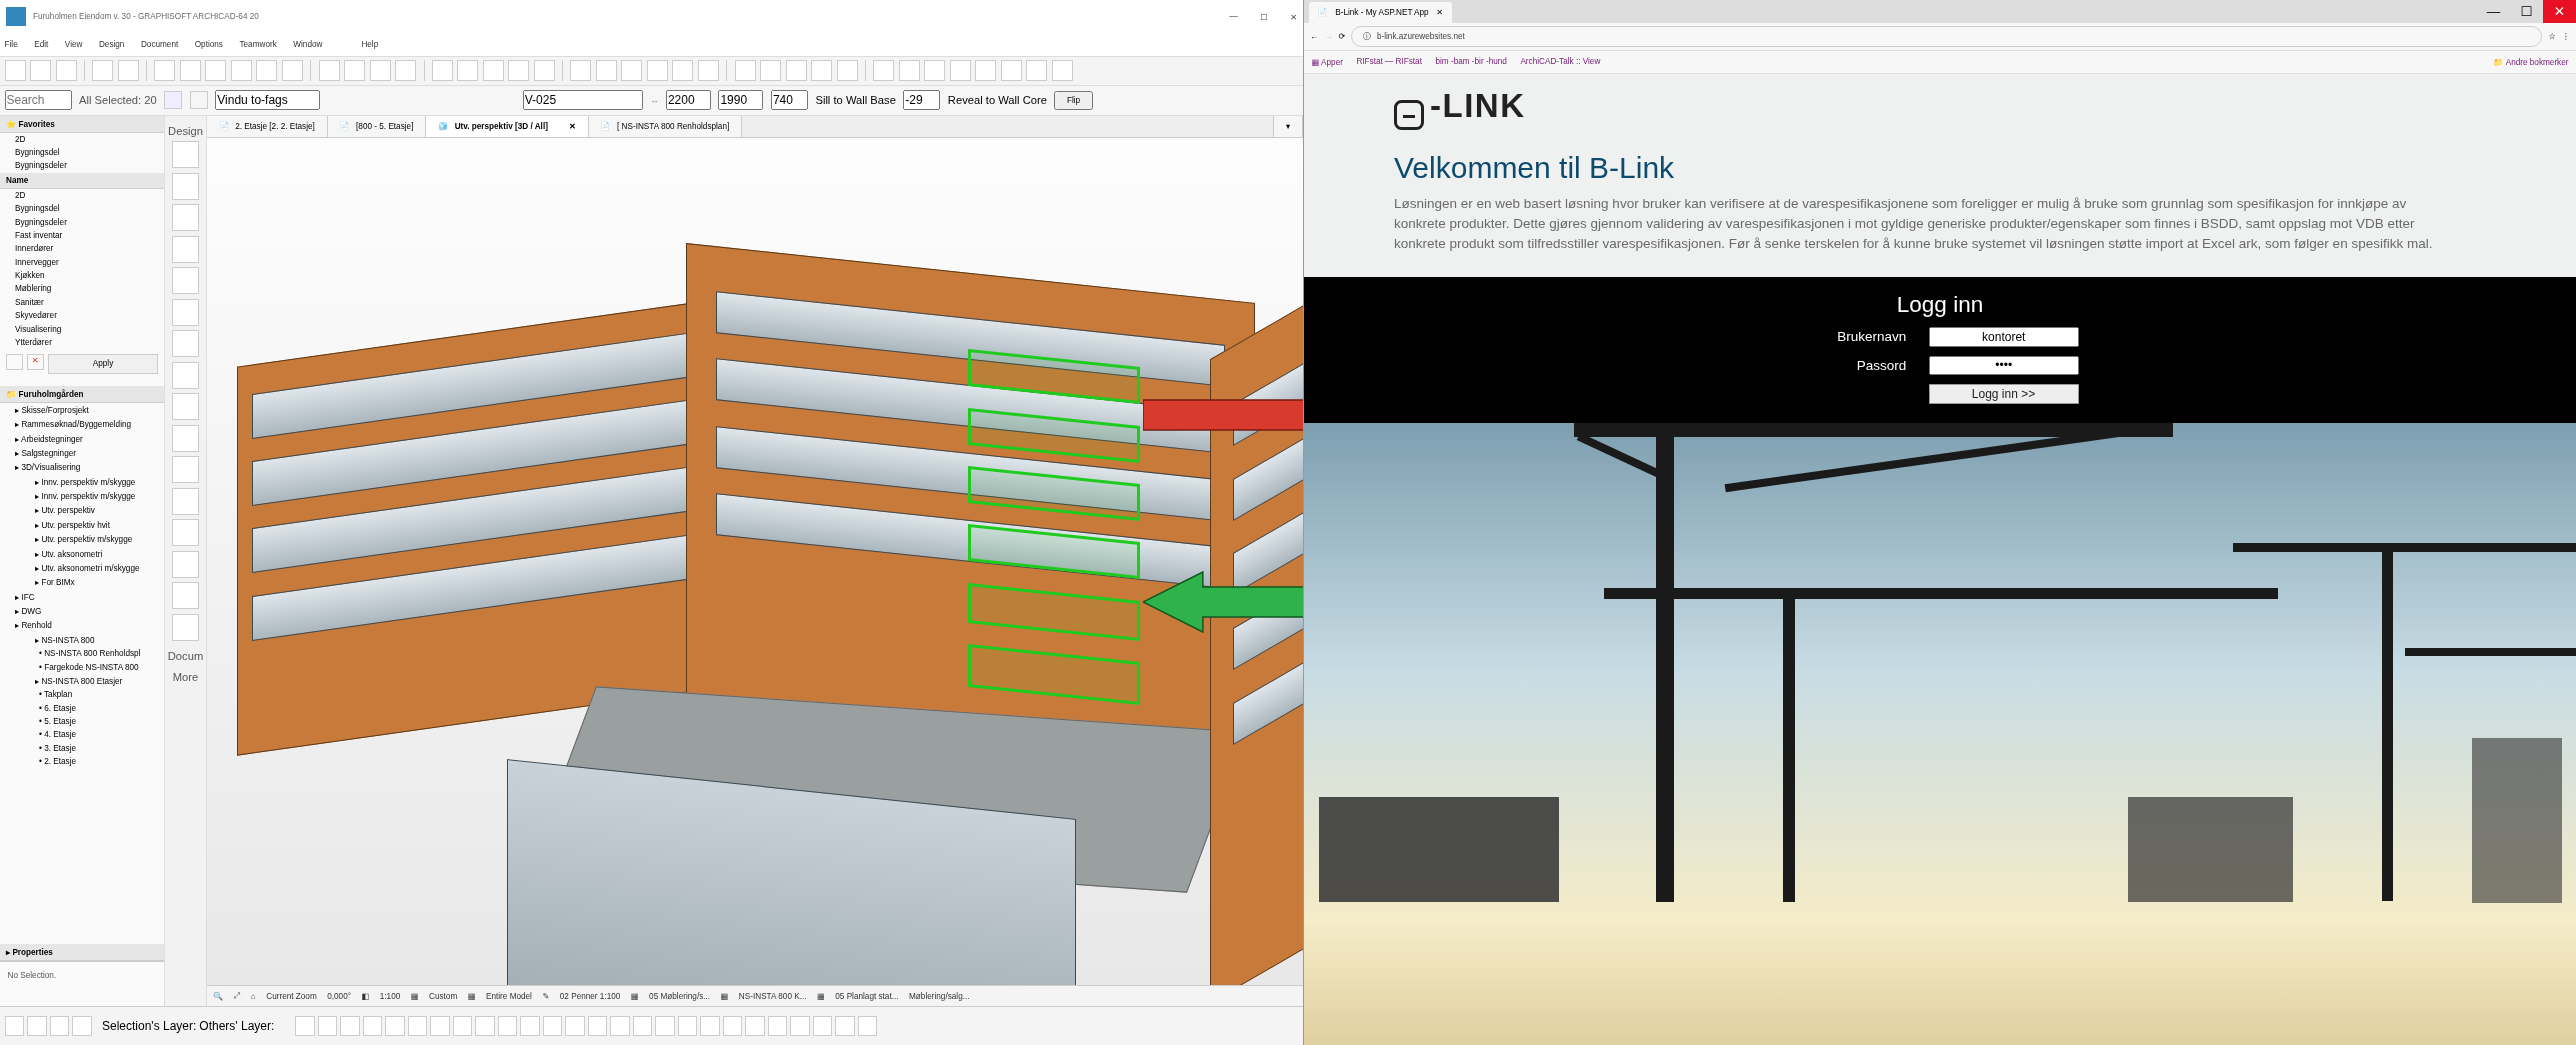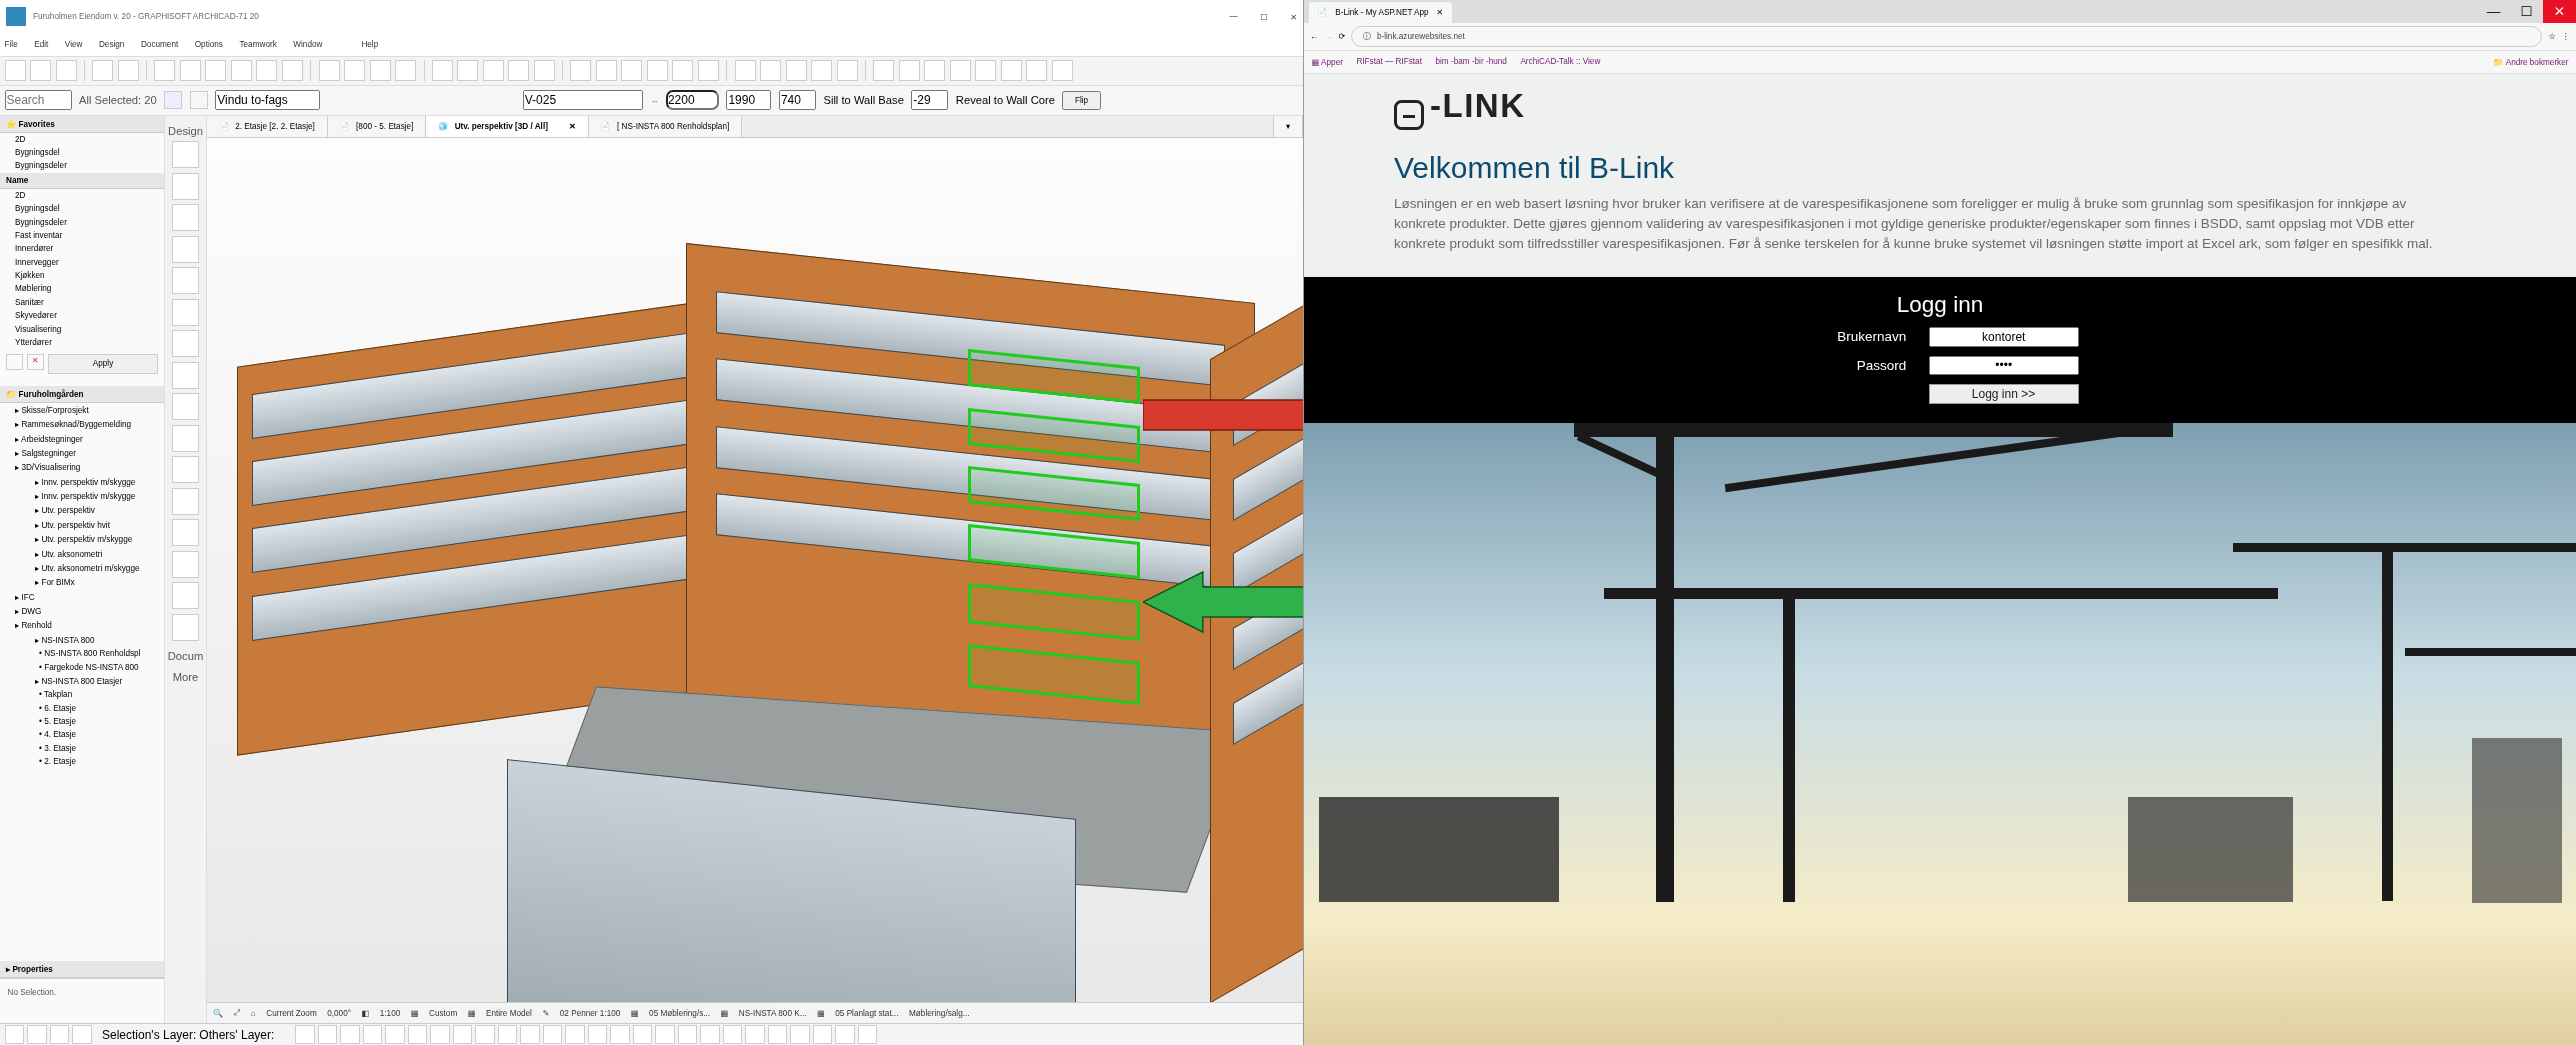--- a/index.html
+++ b/index.html
@@ -34,21 +34,21 @@
 .tabs-row { height: 22.5px; background: #eee; border-bottom: 0.7px solid #ccc; display: flex; align-items: stretch; font-size: 12.7px; }
 .tab { padding: 3px 12px; border-right: 0.7px solid #ccc; display: flex; align-items: center; gap: 6px; background: #f6f6f6; }
 .tab.active { background: #fff; font-weight: bold; }
 .canvas { flex: 1; position: relative; background: linear-gradient(#fdfdfd, #e8e8e8); overflow: hidden; }
 .bwall { position: absolute; background: #c87a3a; border: 0.7px solid #5a3a1a; }
 .bglass { position: absolute; background: linear-gradient(#dfe6eb, #aab6bd); border: 0.7px solid #3a4a55; }
 .roof { position: absolute; background: #9aa0a0; border: 0.7px solid #666; }
 .hl { position: absolute; border: 3px solid #1ecb1e; background: rgba(30,203,30,0.08); }
 .arrow { position: absolute; }
 .statusbar-l { height: 21px; background: #f4f4f4; border-top: 0.7px solid #ccc; display: flex; align-items: center; font-size: 12px; gap: 10.5px; padding: 0 6px; color: #333; }
-.bottombar-l { height: 22px; background: #f4f4f4; border-top: 0.7px solid #ccc; display: flex; align-items: center; gap: 3px; padding: 0 4.5px; }
+.bottombar-l { height: 39px; background: #f4f4f4; border-top: 0.7px solid #ccc; display: flex; align-items: center; gap: 3px; padding: 0 4.5px; }
 .bottombar-l .bb { width: 19.5px; height: 19.5px; border: 0.7px solid #ccc; background: #fff; }
 .props { height: 45px; border-top: 0.7px solid #ccc; background: #fafafa; padding: 4.5px 7.5px; font-size: 12.7px; color: #555; }
 
 
 .titlebar-r { height: 22.5px; background: #ddd; display: flex; align-items: center; }
 .titlebar-r .tab-r { background: #f7f7f7; height: 21px; margin-top: 1.5px; margin-left: 4.5px; padding: 3px 9px; border-radius: 3px 3px 0 0; display: flex; align-items: center; gap: 7.5px; font-size: 12.7px; }
 .titlebar-r .winbtns { margin-left: auto; display: flex; }
 .titlebar-r .wb { width: 33px; height: 22.5px; display: flex; align-items: center; justify-content: center; font-size: 13.5px; }
 .titlebar-r .wb.close { background: #e81123; color: #fff; }
 .addr-r { height: 28.5px; background: #f7f7f7; display: flex; align-items: center; padding: 0 6px; gap: 6px; border-bottom: 0.7px solid #ddd; font-size: 13.5px; }
@@ -70,21 +70,21 @@
 .login-r button { width: 150px; height: 19.5px; background: #eee; border: 0.7px solid #999; color: #222; font-size: 12px; margin-left: 127px; }
 .imgband { flex: 1; position: relative; background: linear-gradient(180deg, #7d9fb0 0%, #c8dce4 40%, #f5ecc8 80%, #e0cfa0 100%); overflow: hidden; }
 .crane { position: absolute; background: #1a1a1a; }
 </style>
 </head>
 <body>
 
 <div class="app-left">
   <div class="titlebar-l">
     <div class="icon"></div>
-    <span>Furuholmen Eiendom v. 20 - GRAPHISOFT ARCHICAD-71 20</span>
+    <span>Furuholmen Eiendom v. 30 - GRAPHISOFT ARCHICAD-64 20</span>
     <div class="winbtns">
       <span>—</span>
       <span>☐</span>
       <span>✕</span>
     </div>
   </div>
   <div class="menubar-l">
     <span>File</span>
     <span>Edit</span>
     <span>View</span>
@@ -144,21 +144,21 @@
     <div class="tbtn"></div>
   </div>
   <div class="opts-l">
     <input type="text" style="width: 67px;" placeholder="Search">
     <span style="font-size:11.2px;color:#555">All Selected: 20</span>
     <div class="tbtn" style="width:18px;height:18px;border:0.7px solid #ccc;background:#eef;"></div>
     <div class="tbtn" style="width:18px;height:18px;border:0.7px solid #ccc;"></div>
     <input type="text" style="width: 105px;" value="Vindu to-fags">
     <input type="text" style="width: 120px; margin-left: 195px;" value="V-025">
     <span style="color:#666">↔</span>
-    <input type="text" style="width: 53px; border-radius: 7px;" value="2200">
+    <input type="text" style="width: 45px;" value="2200">
     <input type="text" style="width: 45px;" value="1990">
     <input type="text" style="width: 37px;" value="740">
     <span style="font-size:11.2px">Sill to Wall Base</span>
     <input type="text" style="width: 37px;" value="-29">
     <span style="font-size:11.2px">Reveal to Wall Core</span>
     <button style="padding:3px 10.5px">Flip</button>
   </div>
 
   <div class="main-l">
     <div class="nav-col">

